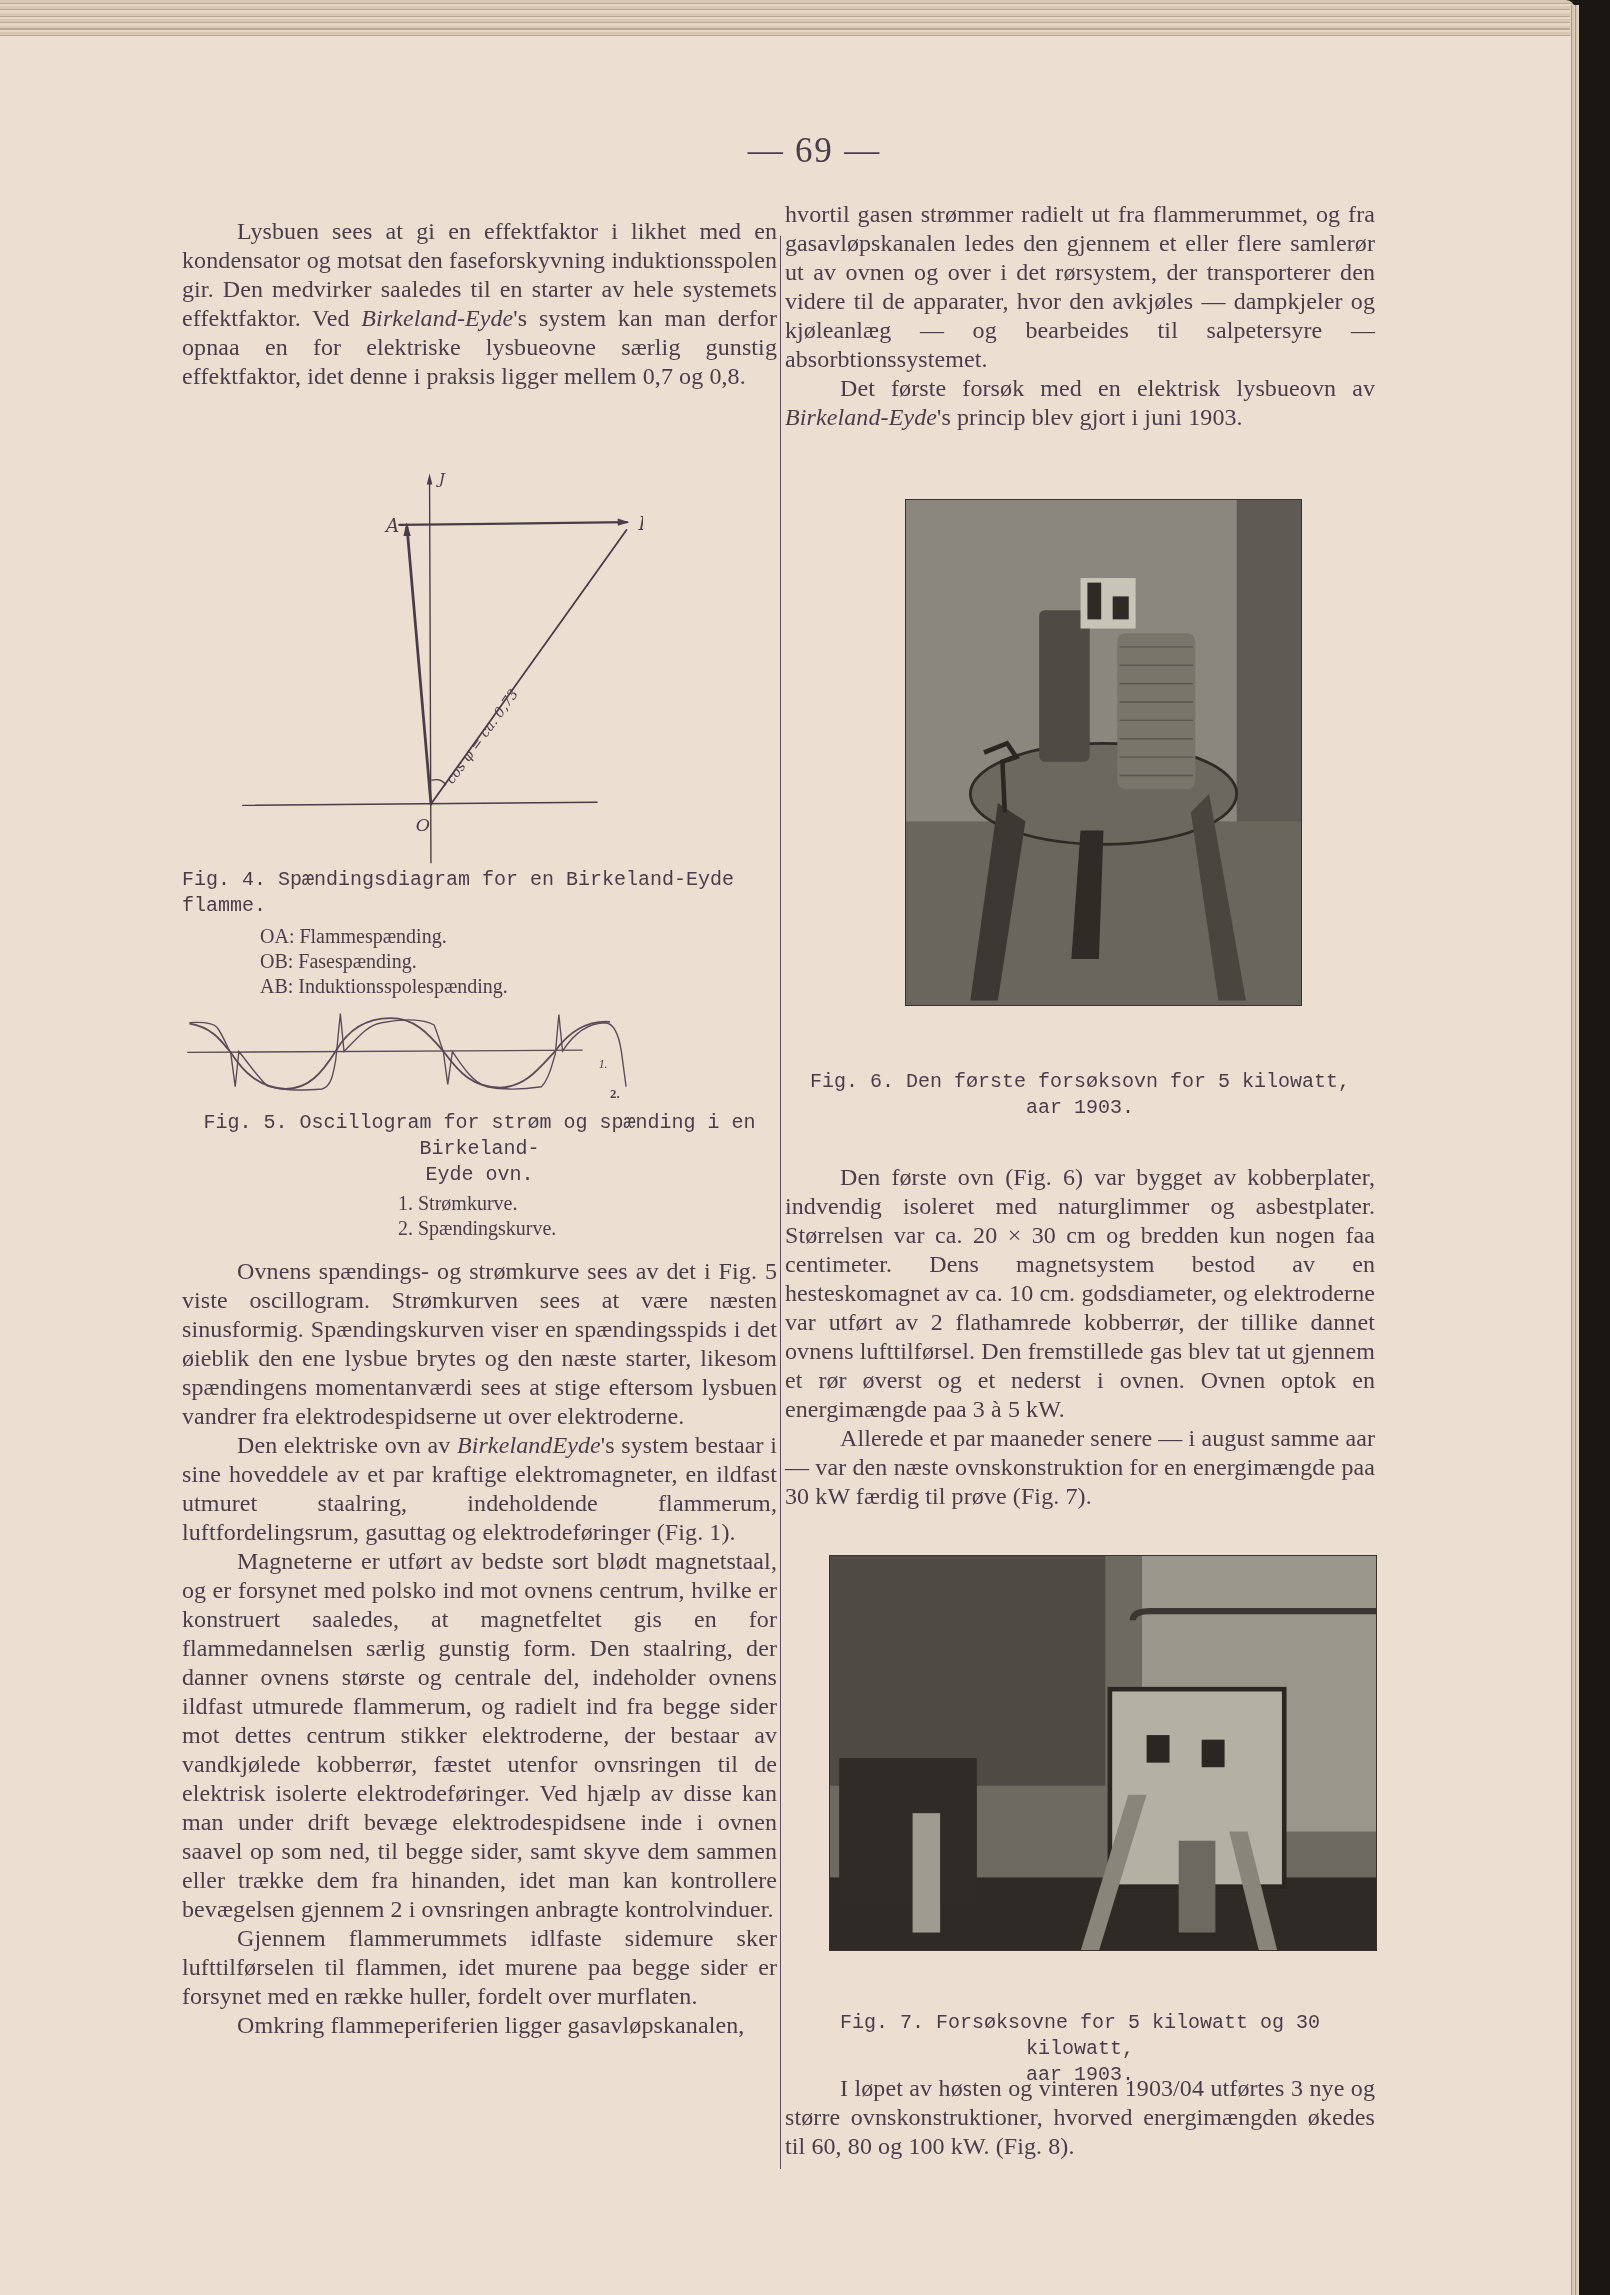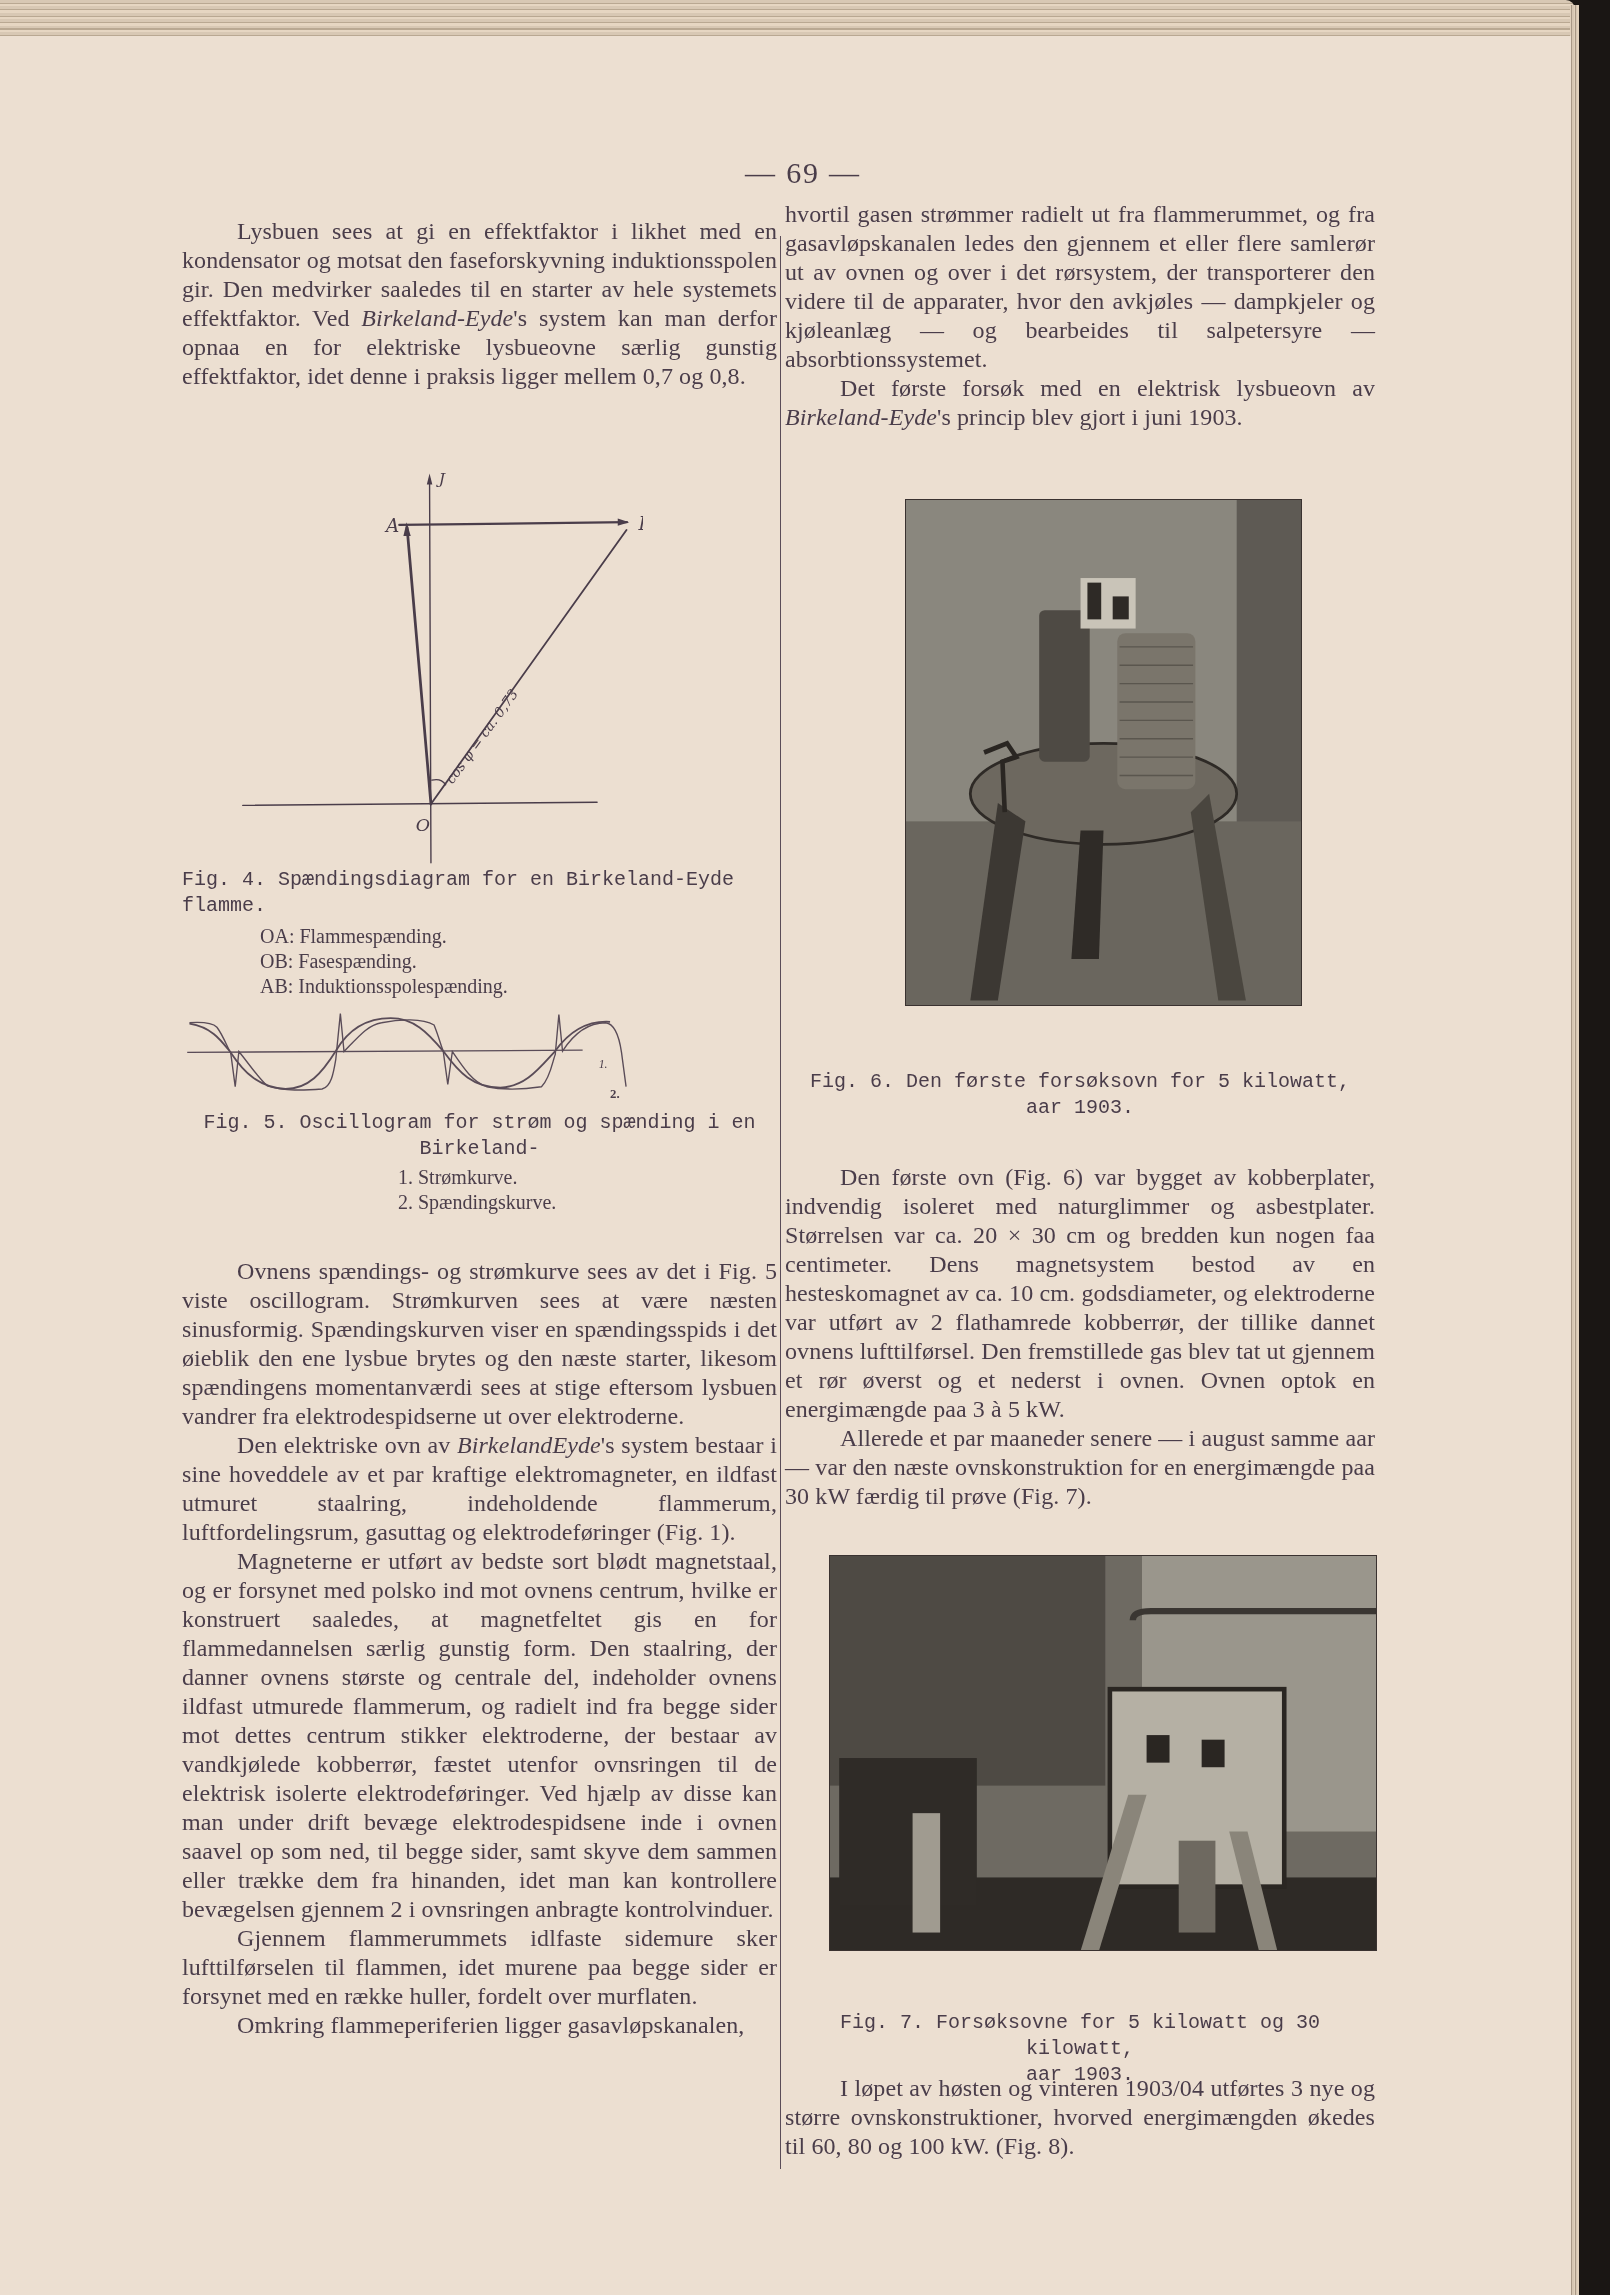--- a/index.html
+++ b/index.html
@@ -16,22 +16,22 @@
   }
   .page-edge-right {
     position: absolute; left: 1570px; top: 4.6px; width: 9.2px; height: 2392px;
     background: repeating-linear-gradient(90deg, #e0d0bc 0 1.4px, #a89886 1.4px 2.3px, #d6c6b2 2.3px 3.7px);
   }
   .page {
     position: absolute; left: 0; top: 36px; width: 1571px; height: 2361px;
     background: #ecdfd1;
   }
   .page-number {
-    position: absolute; left: 725px; top: 120px; width: 156px; text-align: center;
-    font-size: 30px; letter-spacing: 1.8px;
+    position: absolute; left: 725px; top: 95px; width: 156px; text-align: right;
+    font-size: 35px; letter-spacing: 1.8px;
   }
   .col-divider {
     position: absolute; left: 780px; top: 200px; width: 1.4px; height: 1933px;
     background: #5a4c58;
   }
   .col { position: absolute; }
   .col-left { left: 182px; width: 595px; }
   .col-right { left: 785px; width: 590px; }
   p.txt {
     margin: 0; font-size: 24px; line-height: 29px; text-align: justify;
@@ -102,20 +102,21 @@
       <line x1="5" y1="95" x2="870" y2="90" stroke="#5a4c58" stroke-width="3"></line>
       <path d="M10,32 C60,40 80,70 100,95 C130,140 160,170 220,175 C270,175 300,140 330,92 C360,40 400,20 450,20 C500,20 530,50 565,92 C600,140 630,172 690,172 C745,170 775,130 810,92 C840,50 880,25 930,28" stroke="#5a4c58" stroke-width="4" fill="none"></path>
       <path d="M10,30 C40,28 60,30 70,40 C85,60 95,90 100,95 L110,170 L118,93 C140,120 160,150 180,168 C220,180 260,178 300,175 C320,170 325,140 330,110 L340,10 L348,93 C380,60 400,35 430,30 C470,22 520,20 545,35 C555,60 560,80 565,92 L575,165 L585,93 C610,130 630,160 660,170 C700,178 740,176 780,170 C800,150 805,110 810,100 L818,12 L826,92 C850,55 880,30 920,30 C940,32 950,60 955,95 L965,170" stroke="#5a4c58" stroke-width="3" fill="none"></path>
       <text x="905" y="130" font-size="26" font-style="italic" fill="#4a3d4a">1.</text>
       <text x="930" y="195" font-size="28" font-weight="bold" fill="#4a3d4a">2.</text>
     </svg>
   </div>
 
   <div class="col col-left" style="top:1074px;">
     <div class="caption">Fig. 5.  Oscillogram for strøm og spænding i en Birkeland-</div>
+    <div class="caption">Eyde ovn.</div>
     <div class="legend" style="padding-left:216px; margin-top:2.8px;">
       <div>1.  Strømkurve.</div>
       <div>2.  Spændingskurve.</div>
     </div>
   </div>
 
   <div class="col col-left" style="top:1221px;">
     <p class="txt indent">Ovnens spændings- og strømkurve sees av det i Fig. 5 viste oscillogram. Strømkurven sees at være næsten sinusformig. Spændingskurven viser en spændingsspids i det øieblik den ene lysbue brytes og den næste starter, likesom spændingens momentanværdi sees at stige eftersom lysbuen vandrer fra elektrodespidserne ut over elektroderne.</p>
     <p class="txt indent">
       <span>Den elektriske ovn av </span><em>BirkelandEyde</em><span>'s system bestaar i sine hoveddele av et par kraftige elektromagneter, en ildfast utmuret staalring, indeholdende flammerum, luftfordelingsrum, gasuttag og elektrodeføringer (Fig. 1).</span>

